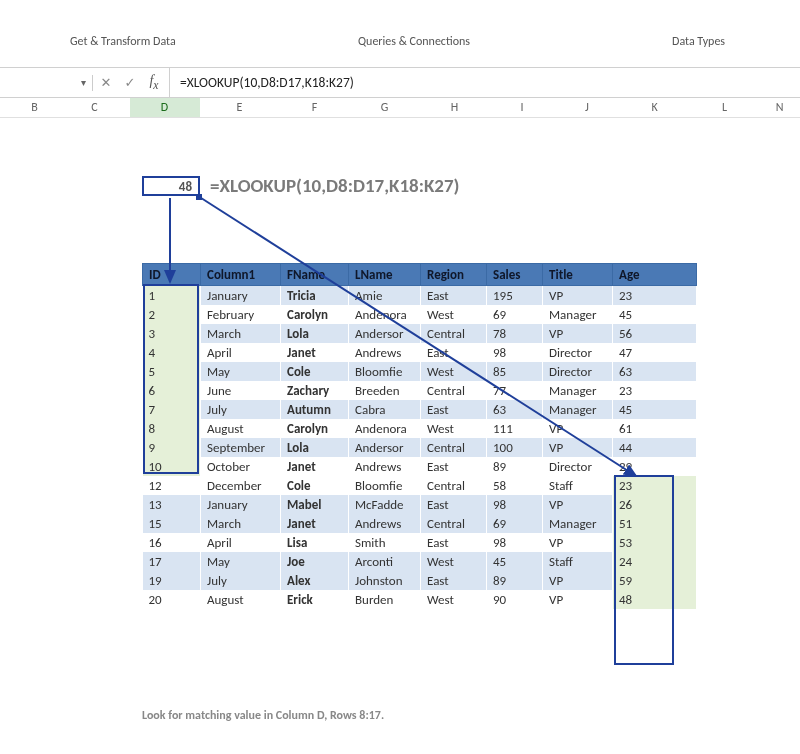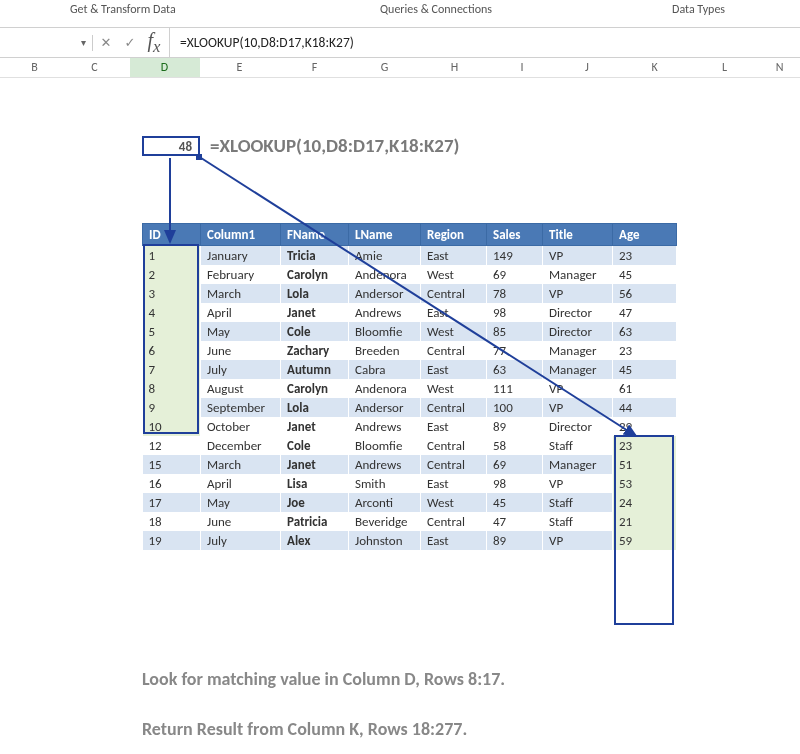--- a/index.html
+++ b/index.html
@@ -9,31 +9,32 @@
     background: #ffffff;
     color: #333;
     width: 800px;
     height: 754px;
     overflow: hidden;
     position: relative;
   }
 
   
   .ribbon-groups {
-    height: 28px;
+    height: 36px;
     display: flex;
     align-items: flex-start;
     padding-top: 2px;
     color: #555;
     font-size: 12px;
     border-bottom: 1px solid #d0d0d0;
+    margin-top: 32px;
   }
   .ribbon-groups span { position: absolute; }
   .rg1 { left: 70px; }
-  .rg2 { left: 380px; text-align: right; }
+  .rg2 { left: 358px; text-align: right; }
   .rg3 { left: 672px; }
 
   
   .formula-row {
     height: 30px;
     display: flex;
     align-items: center;
     border-bottom: 1px solid #d0d0d0;
     background: #fff;
   }
@@ -47,21 +48,21 @@
     padding-right: 4px;
     gap: 2px;
   }
   .chev { font-size: 10px; color: #666; padding: 0 4px; }
   .fb-btn {
     width: 22px; height: 22px;
     display: flex; align-items: center; justify-content: center;
     color: #888; font-size: 13px;
   }
   .fb-btn.accept { color: #888; }
-  .fx-icon { font-style: italic; font-family: "Times New Roman", serif; font-size: 20px; color: #555; }
+  .fx-icon { font-style: italic; font-family: "Times New Roman", serif; font-size: 14px; color: #555; }
   .formula-input {
     flex: 1;
     padding: 0 10px;
     font-size: 13.5px;
     color: #222;
   }
 
   
   .col-headers {
     height: 20px;
@@ -91,21 +92,21 @@
   
   .data-table {
     position: absolute;
     left: 142px;
     top: 145px;
     border-collapse: collapse;
     font-size: 13px;
   }
   .data-table th {
     background: #4a79b5;
-    color: #ffffff;
+    color: #0f172a;
     font-weight: 600;
     text-align: left;
     padding: 3px 6px;
     border: 1px solid #3b6aa5;
     font-size: 13px;
   }
   .data-table td {
     padding: 2px 6px;
     border-right: 1px solid rgba(0,0,0,0);
     height: 19px;
@@ -116,21 +117,21 @@
   .data-table tr.even td { background: #ffffff; }
 
   
   .c-id     { width: 58px; }
   .c-col1   { width: 80px; }
   .c-fn     { width: 68px; font-weight: bold; }
   .c-ln     { width: 72px; }
   .c-reg    { width: 66px; }
   .c-sales  { width: 56px; }
   .c-title  { width: 70px; }
-  .c-age    { width: 64px; }
+  .c-age    { width: 84px; }
 
   
   .hl-green { background: #e5f0d8 !important; }
 
   
   .result-cell {
     position: absolute;
     left: 142px; top: 58px;
     width: 58px; height: 20px;
     border: 2px solid #1f3f9a;
@@ -173,21 +174,21 @@
     left: 0; top: 0;
     width: 800px; height: 680px;
     pointer-events: none;
     z-index: 6;
   }
 
   
   .explain {
     position: absolute;
     left: 142px;
-    font-size: 18px;
+    font-size: 12px;
     color: #888;
     font-weight: 600;
   }
   .explain.e1 { top: 590px; }
   .explain.e2 { top: 640px; }
 
 </style>
 </head>
 <body>
 
@@ -248,21 +249,21 @@
         <th class="c-age">Age</th>
       </tr>
     </thead>
     <tbody id="tbody">
         <tr class="odd">
           <td class="c-id hl-green">1</td>
           <td class="c-col1">January</td>
           <td class="c-fn">Tricia</td>
           <td class="c-ln">Amie</td>
           <td class="c-reg">East</td>
-          <td class="c-sales">149</td>
+          <td class="c-sales">195</td>
           <td class="c-title">VP</td>
           <td class="c-age">23</td>
         </tr>
         <tr class="even">
           <td class="c-id hl-green">2</td>
           <td class="c-col1">February</td>
           <td class="c-fn">Carolyn</td>
           <td class="c-ln">Andenora</td>
           <td class="c-reg">West</td>
           <td class="c-sales">69</td>
@@ -353,20 +354,30 @@
           <td class="c-id">12</td>
           <td class="c-col1">December</td>
           <td class="c-fn">Cole</td>
           <td class="c-ln">Bloomfie</td>
           <td class="c-reg">Central</td>
           <td class="c-sales">58</td>
           <td class="c-title">Staff</td>
           <td class="c-age hl-green">23</td>
         </tr>
         <tr class="odd">
+          <td class="c-id">13</td>
+          <td class="c-col1">January</td>
+          <td class="c-fn">Mabel</td>
+          <td class="c-ln">McFadde</td>
+          <td class="c-reg">East</td>
+          <td class="c-sales">98</td>
+          <td class="c-title">VP</td>
+          <td class="c-age hl-green">26</td>
+        </tr>
+        <tr class="odd">
           <td class="c-id">15</td>
           <td class="c-col1">March</td>
           <td class="c-fn">Janet</td>
           <td class="c-ln">Andrews</td>
           <td class="c-reg">Central</td>
           <td class="c-sales">69</td>
           <td class="c-title">Manager</td>
           <td class="c-age hl-green">51</td>
         </tr>
         <tr class="even">
@@ -382,39 +393,39 @@
         <tr class="odd">
           <td class="c-id">17</td>
           <td class="c-col1">May</td>
           <td class="c-fn">Joe</td>
           <td class="c-ln">Arconti</td>
           <td class="c-reg">West</td>
           <td class="c-sales">45</td>
           <td class="c-title">Staff</td>
           <td class="c-age hl-green">24</td>
         </tr>
-        <tr class="even">
-          <td class="c-id">18</td>
-          <td class="c-col1">June</td>
-          <td class="c-fn">Patricia</td>
-          <td class="c-ln">Beveridge</td>
-          <td class="c-reg">Central</td>
-          <td class="c-sales">47</td>
-          <td class="c-title">Staff</td>
-          <td class="c-age hl-green">21</td>
-        </tr>
         <tr class="odd">
           <td class="c-id">19</td>
           <td class="c-col1">July</td>
           <td class="c-fn">Alex</td>
           <td class="c-ln">Johnston</td>
           <td class="c-reg">East</td>
           <td class="c-sales">89</td>
           <td class="c-title">VP</td>
           <td class="c-age hl-green">59</td>
+        </tr>
+        <tr class="even">
+          <td class="c-id">20</td>
+          <td class="c-col1">August</td>
+          <td class="c-fn">Erick</td>
+          <td class="c-ln">Burden</td>
+          <td class="c-reg">West</td>
+          <td class="c-sales">90</td>
+          <td class="c-title">VP</td>
+          <td class="c-age hl-green">48</td>
         </tr>
       </tbody>
   </table>
 
   <div class="range-frame frame-id"></div>
   <div class="range-frame frame-age"></div>
 
   <svg class="arrows">
     <defs>
       <marker id="arrowhead" markerWidth="8" markerHeight="8" refX="6" refY="3" orient="auto">

